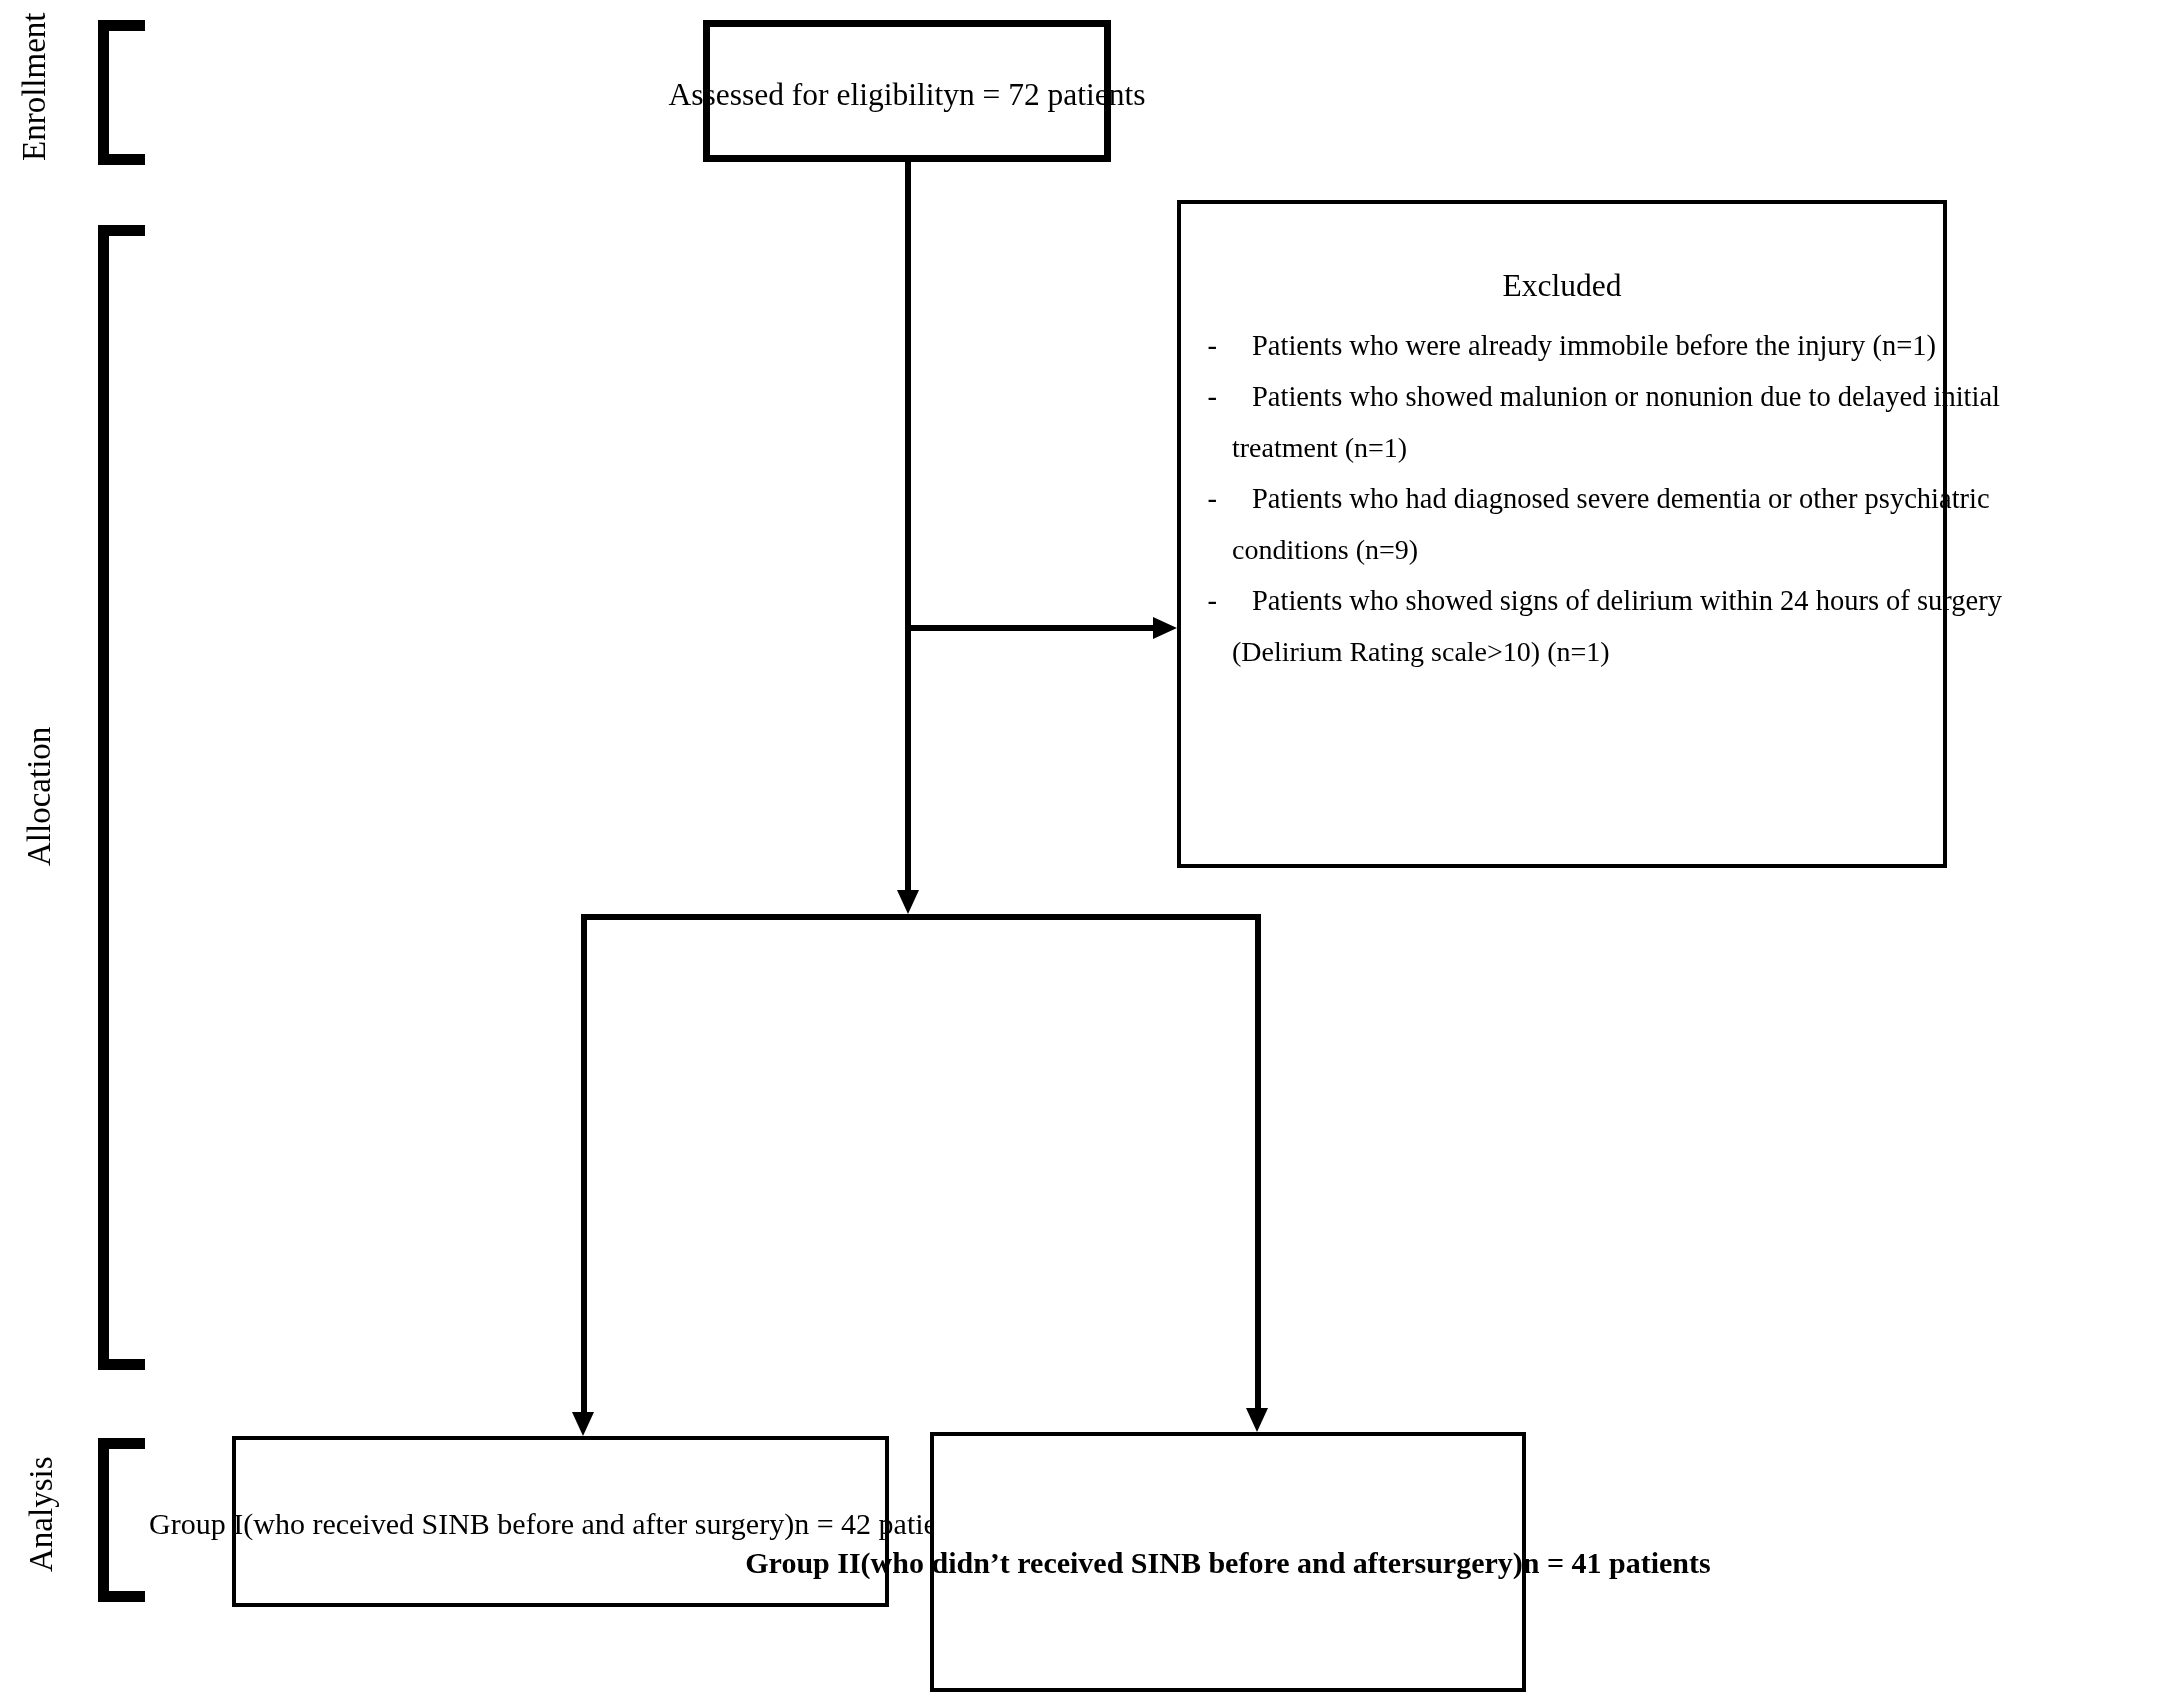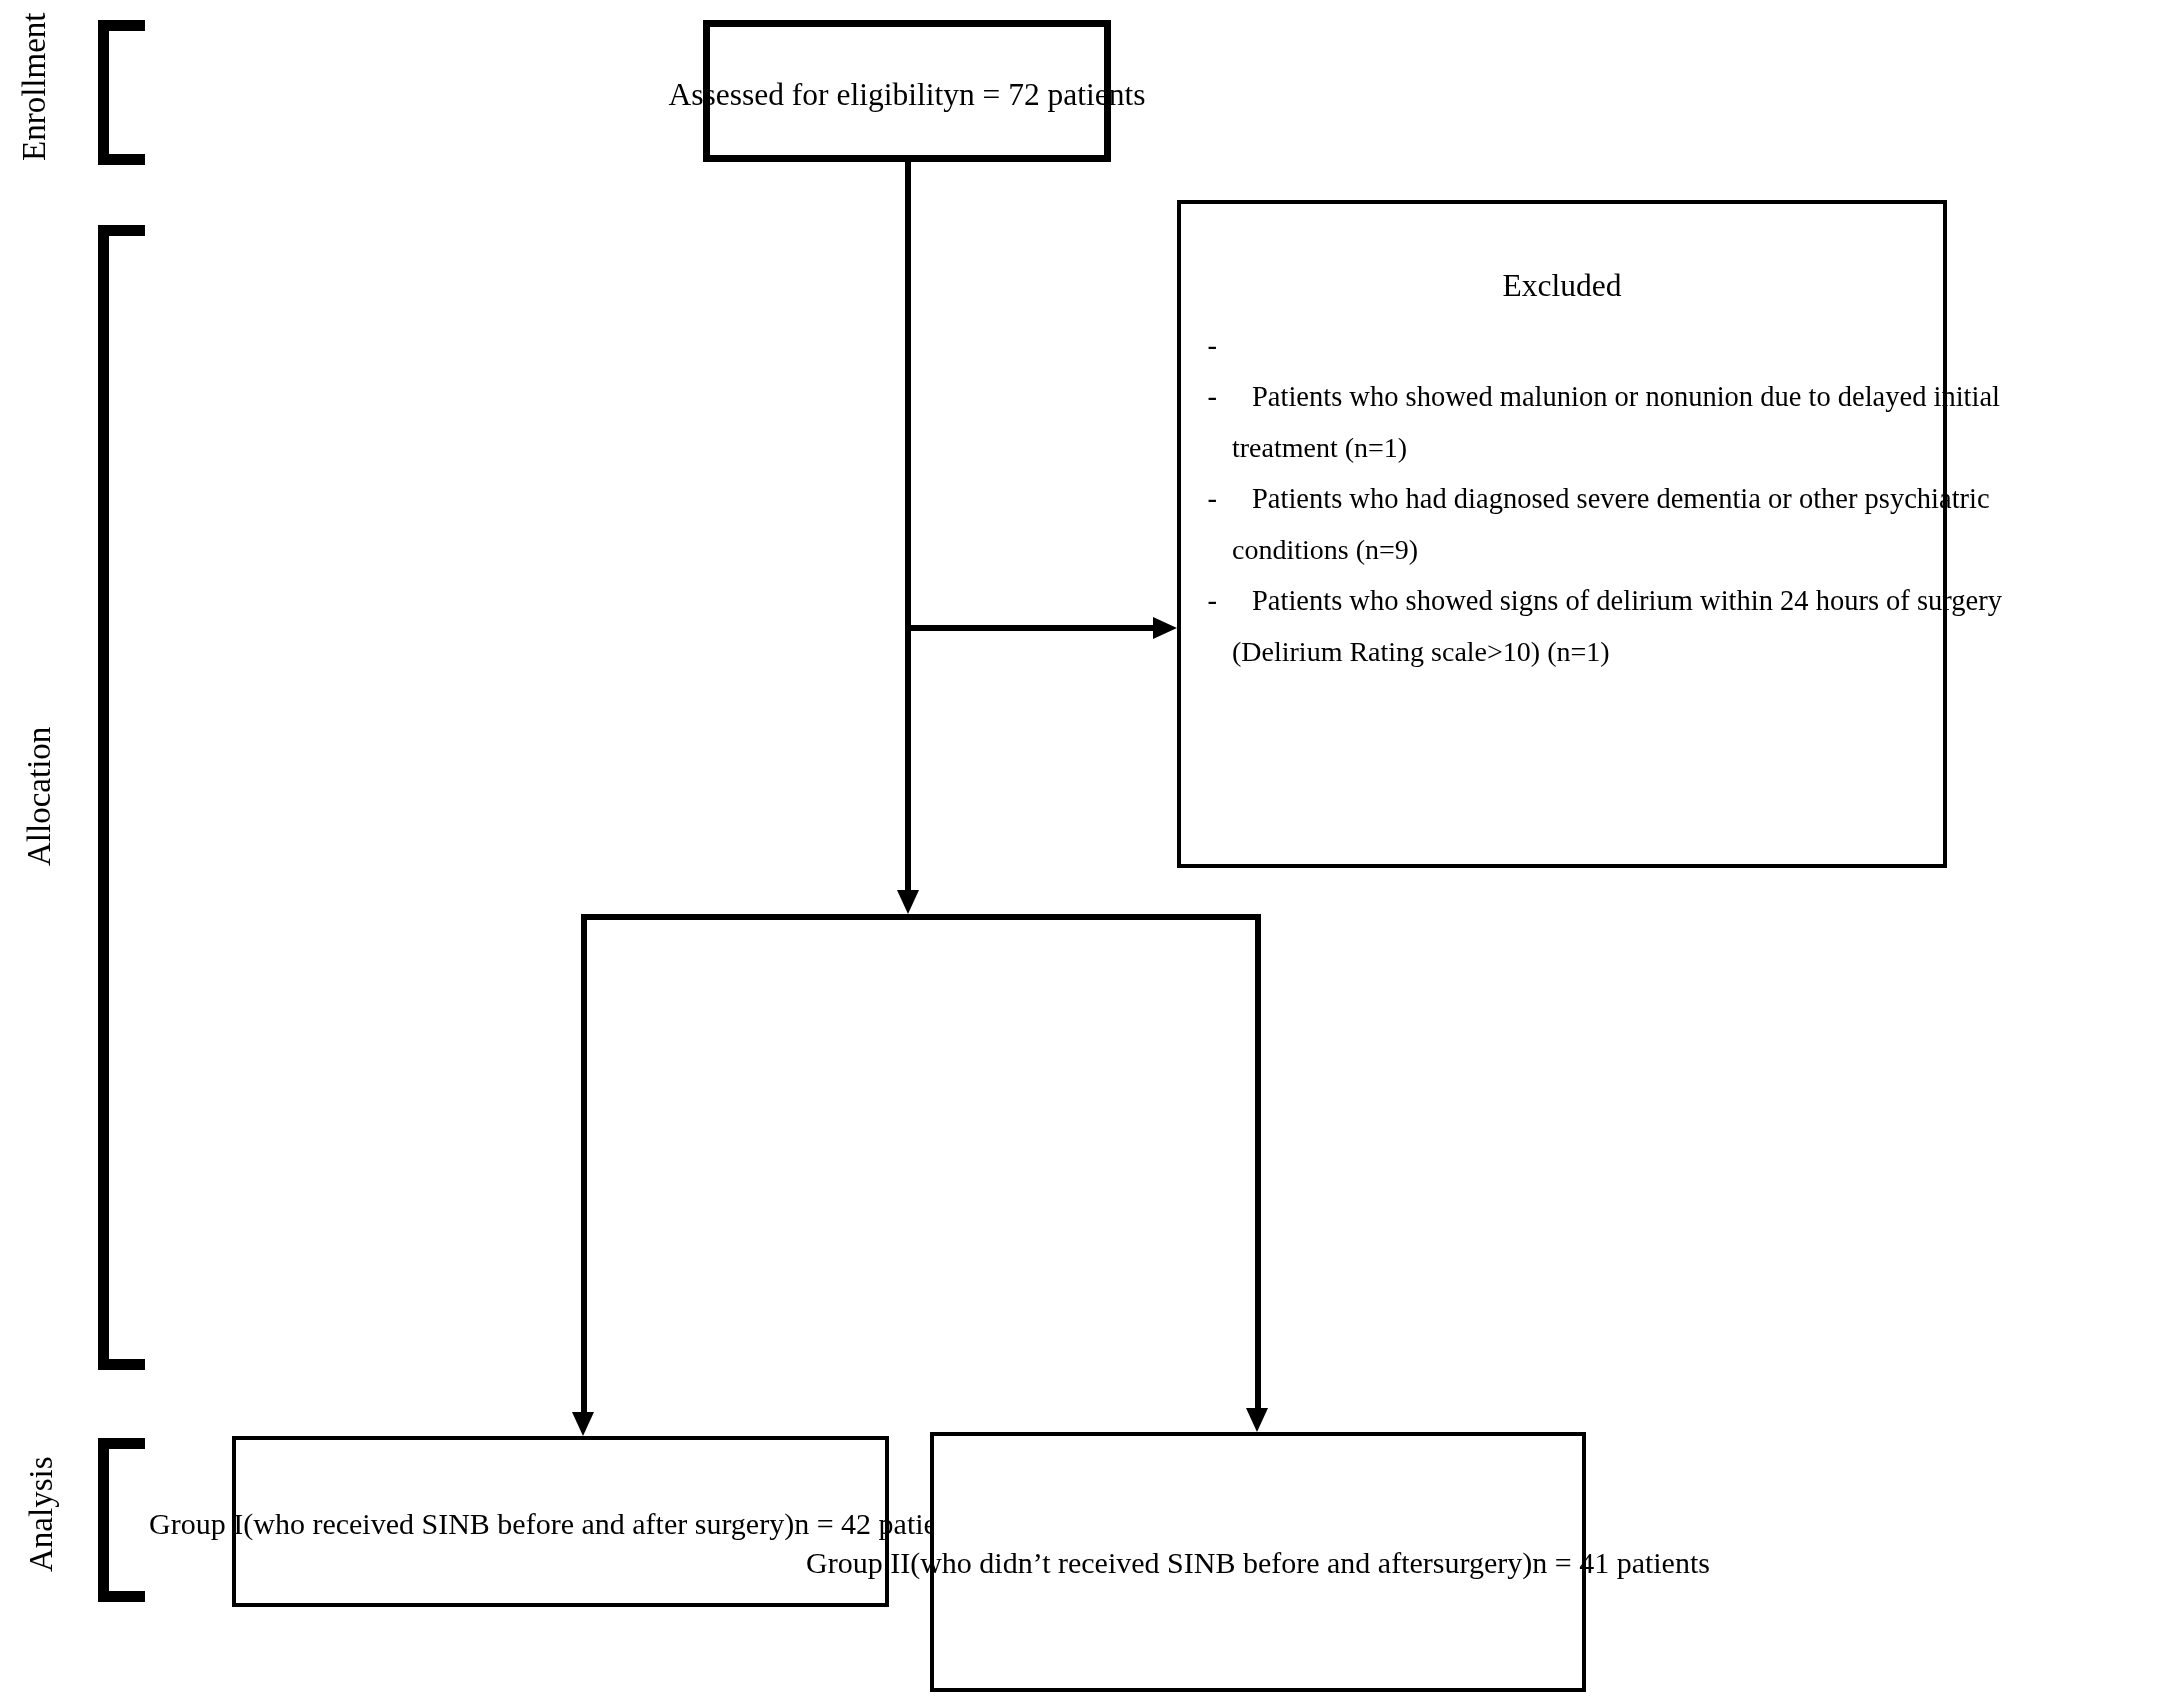--- a/index.html
+++ b/index.html
@@ -21,21 +21,21 @@
   
   .node{
     position:absolute;box-sizing:border-box;background:#fff;border:4.8px solid #000;
     display:flex;align-items:center;justify-content:center;
     text-align:center;
   }
   .node .ln{font-size:30px;line-height:51px;white-space:nowrap;}
   #assessed-box{left:703px;top:20px;width:408px;height:142px;border-width:7.3px;padding-top:6px;}
   #assessed-box .ln{font-size:31.5px;}
   #group1-box{left:232px;top:1436px;width:657px;height:171px;padding-top:3.6px;}
-  #group2-box{left:930px;top:1432px;width:656px;height:260px;}
+  #group2-box{left:930px;top:1432px;width:596px;height:260px;font-weight:bold;}
   
   #excluded-box{
     position:absolute;box-sizing:border-box;background:#fff;border:4.8px solid #000;
     left:1177px;top:200px;width:770px;height:668px;
     padding:56px 18px 0 18px;
   }
   .ex-title{font-size:31.5px;line-height:51px;text-align:center;margin-bottom:8.5px;}
   .ex-item{display:flex;font-size:28.5px;line-height:51px;}
   .ex-marker{width:53px;flex:0 0 53px;padding-left:8.5px;box-sizing:border-box;}
   .ex-text{white-space:nowrap;}
@@ -81,20 +81,21 @@
   <div class="node" id="assessed-box">
     <div class="ln">Assessed for eligibility</div>
     <div class="ln">n = 72 patients</div>
   </div>
 
   <div id="excluded-box">
     <div class="ex-title">Excluded</div>
 
     <div class="ex-item">
       <span class="ex-marker">-</span>
+      <span class="ex-text">Patients who were already immobile before the injury (n=1)</span>
     </div>
 
     <div class="ex-item">
       <span class="ex-marker">-</span>
       <span class="ex-text">Patients who showed malunion or nonunion due to delayed initial</span>
     </div>
     <div class="ex-wrap">treatment (n=1)</div>
 
     <div class="ex-item">
       <span class="ex-marker">-</span>

